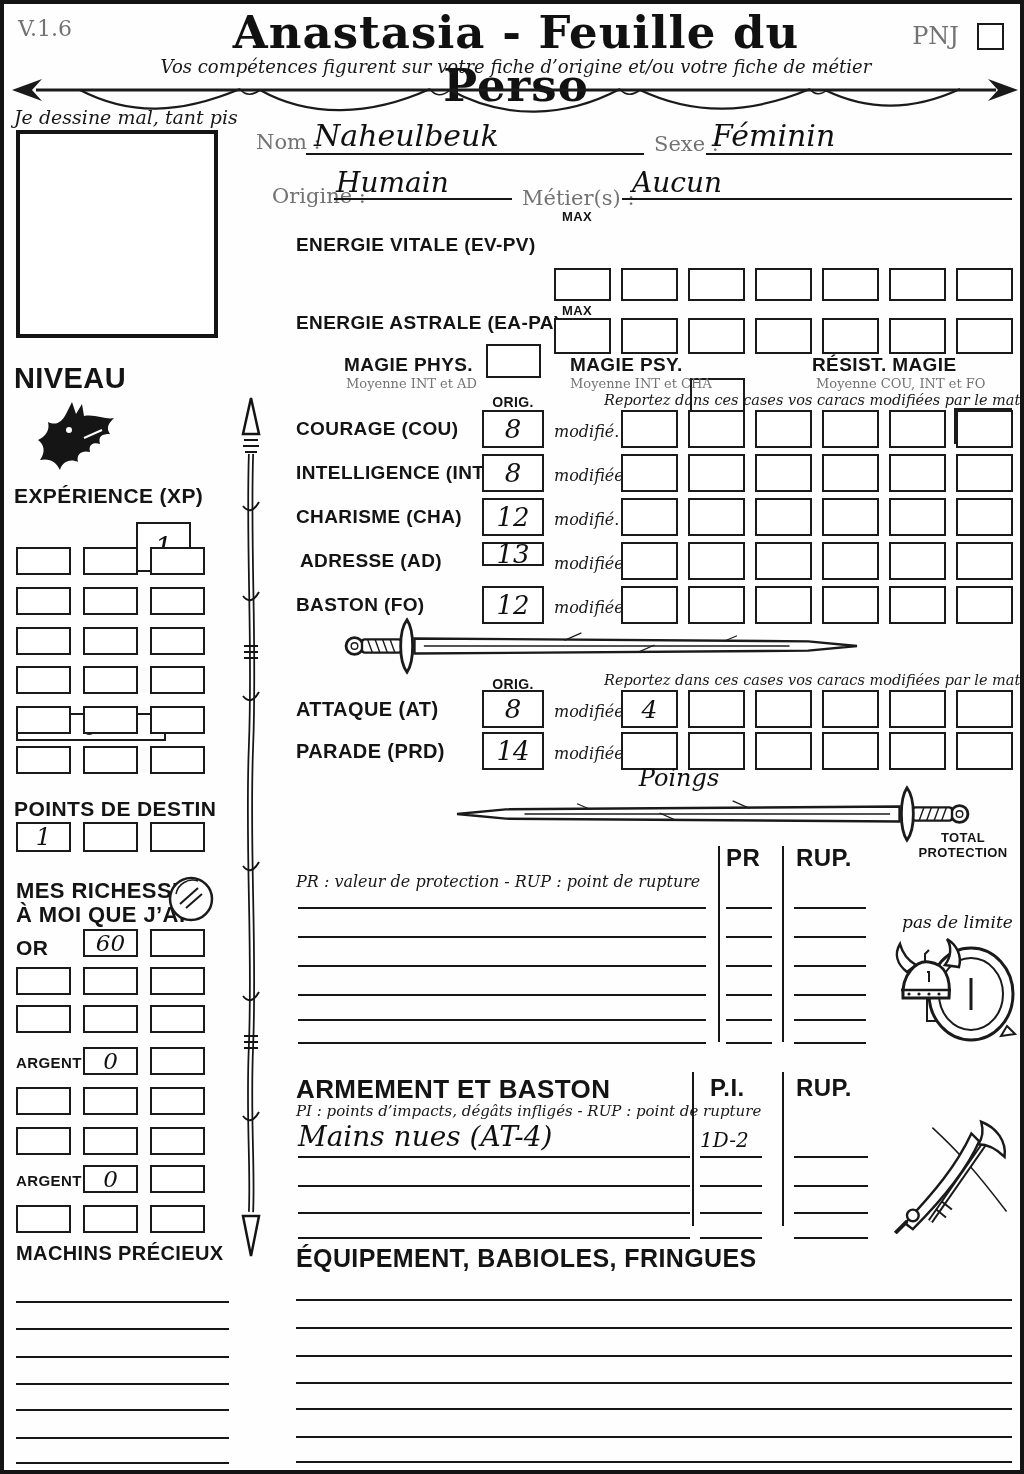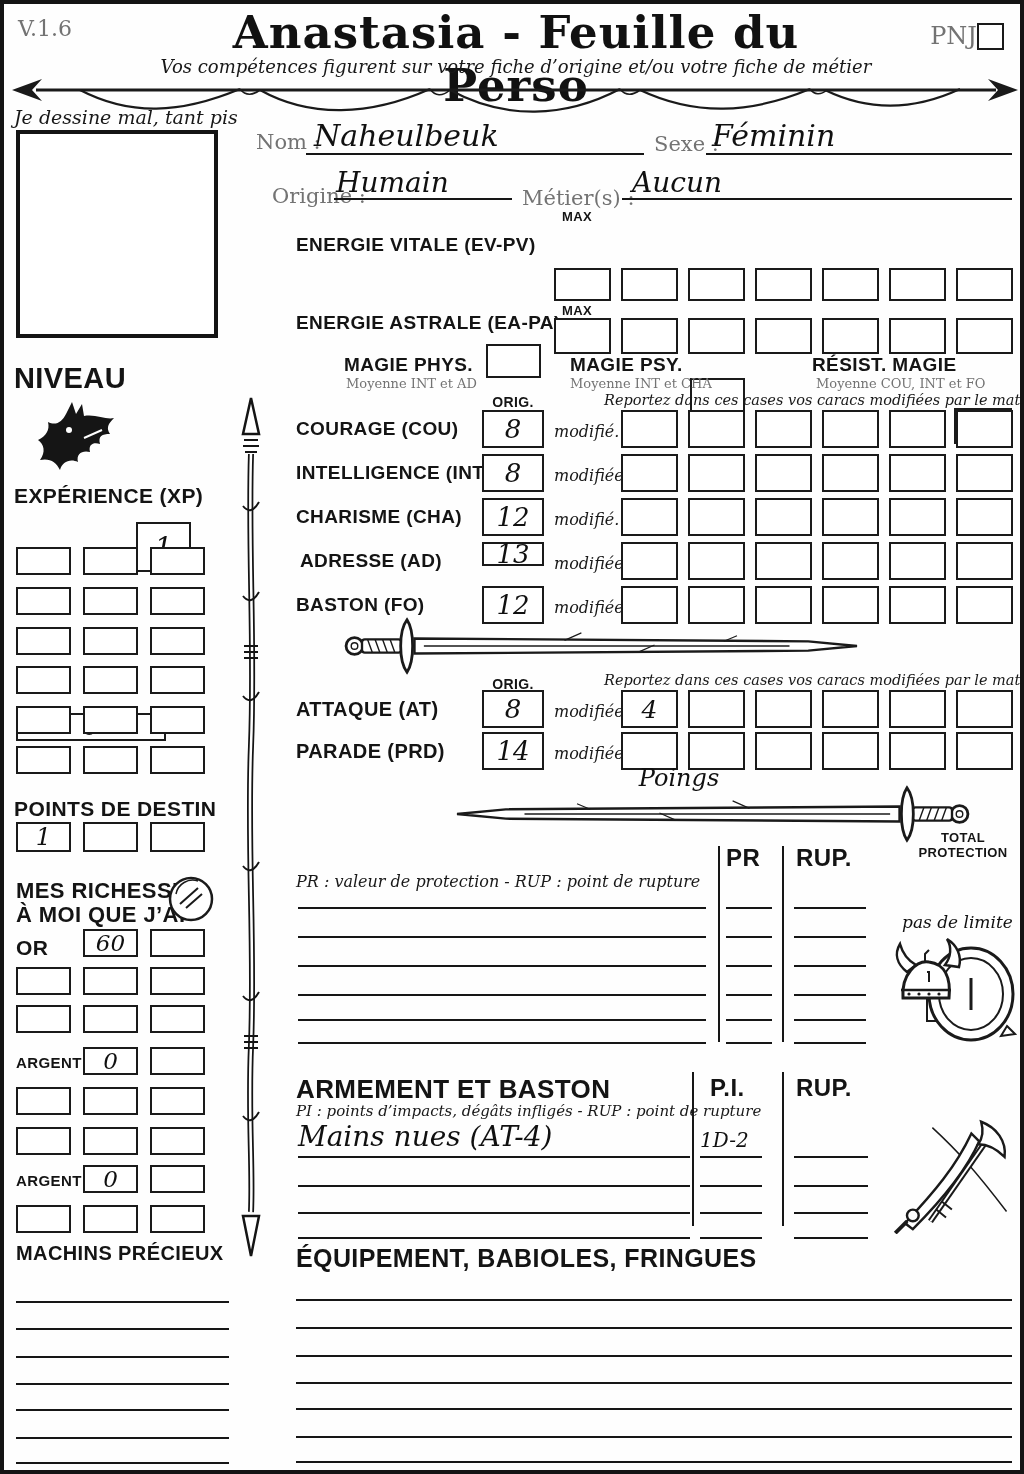--- a/index.html
+++ b/index.html
@@ -20,21 +20,21 @@
   .title{font-family:"DejaVu Serif",serif;font-weight:bold;color:#111;text-align:center;letter-spacing:1px;}
   svg{display:block;}
 </style>
 </head>
 <body>
 
 <div id="page">
 
   <span class="ser abs" style="left:14px;top:12px;font-size:22px">V.1.6</span>
   <div class="title abs" style="left:152px;top:2px;width:720px;font-size:45px">Anastasia - Feuille du Perso</div>
-  <div class="abs" style="right:16px;top:18px;display:flex;align-items:center;gap:0">
+  <div class="abs" style="right:16px;top:18px;display:flex;align-items:center;gap:18px">
     <span class="ser" style="font-size:24px">PNJ</span>
     <div class="bx" style="width:27px;height:27px"></div>
   </div>
   <div class="scr abs" style="left:0;top:52px;width:1024px;text-align:center;font-size:18px">Vos compétences figurent sur votre fiche d’origine et/ou votre fiche de métier</div>
 
   <svg class="abs" style="left:6px;top:70px" width="1010" height="42" viewBox="0 0 1010 42">
     <path d="M26 16 H986" stroke="#1a1a1a" stroke-width="3" fill="none"></path>
     <polygon points="2,16 32,5 22,16 32,27" fill="#1a1a1a"></polygon>
     <polygon points="1008,16 978,5 988,16 978,27" fill="#1a1a1a"></polygon>
     <path d="M70 16 C120 42 170 40 230 15" stroke="#1a1a1a" stroke-width="2.2" fill="none"></path>

